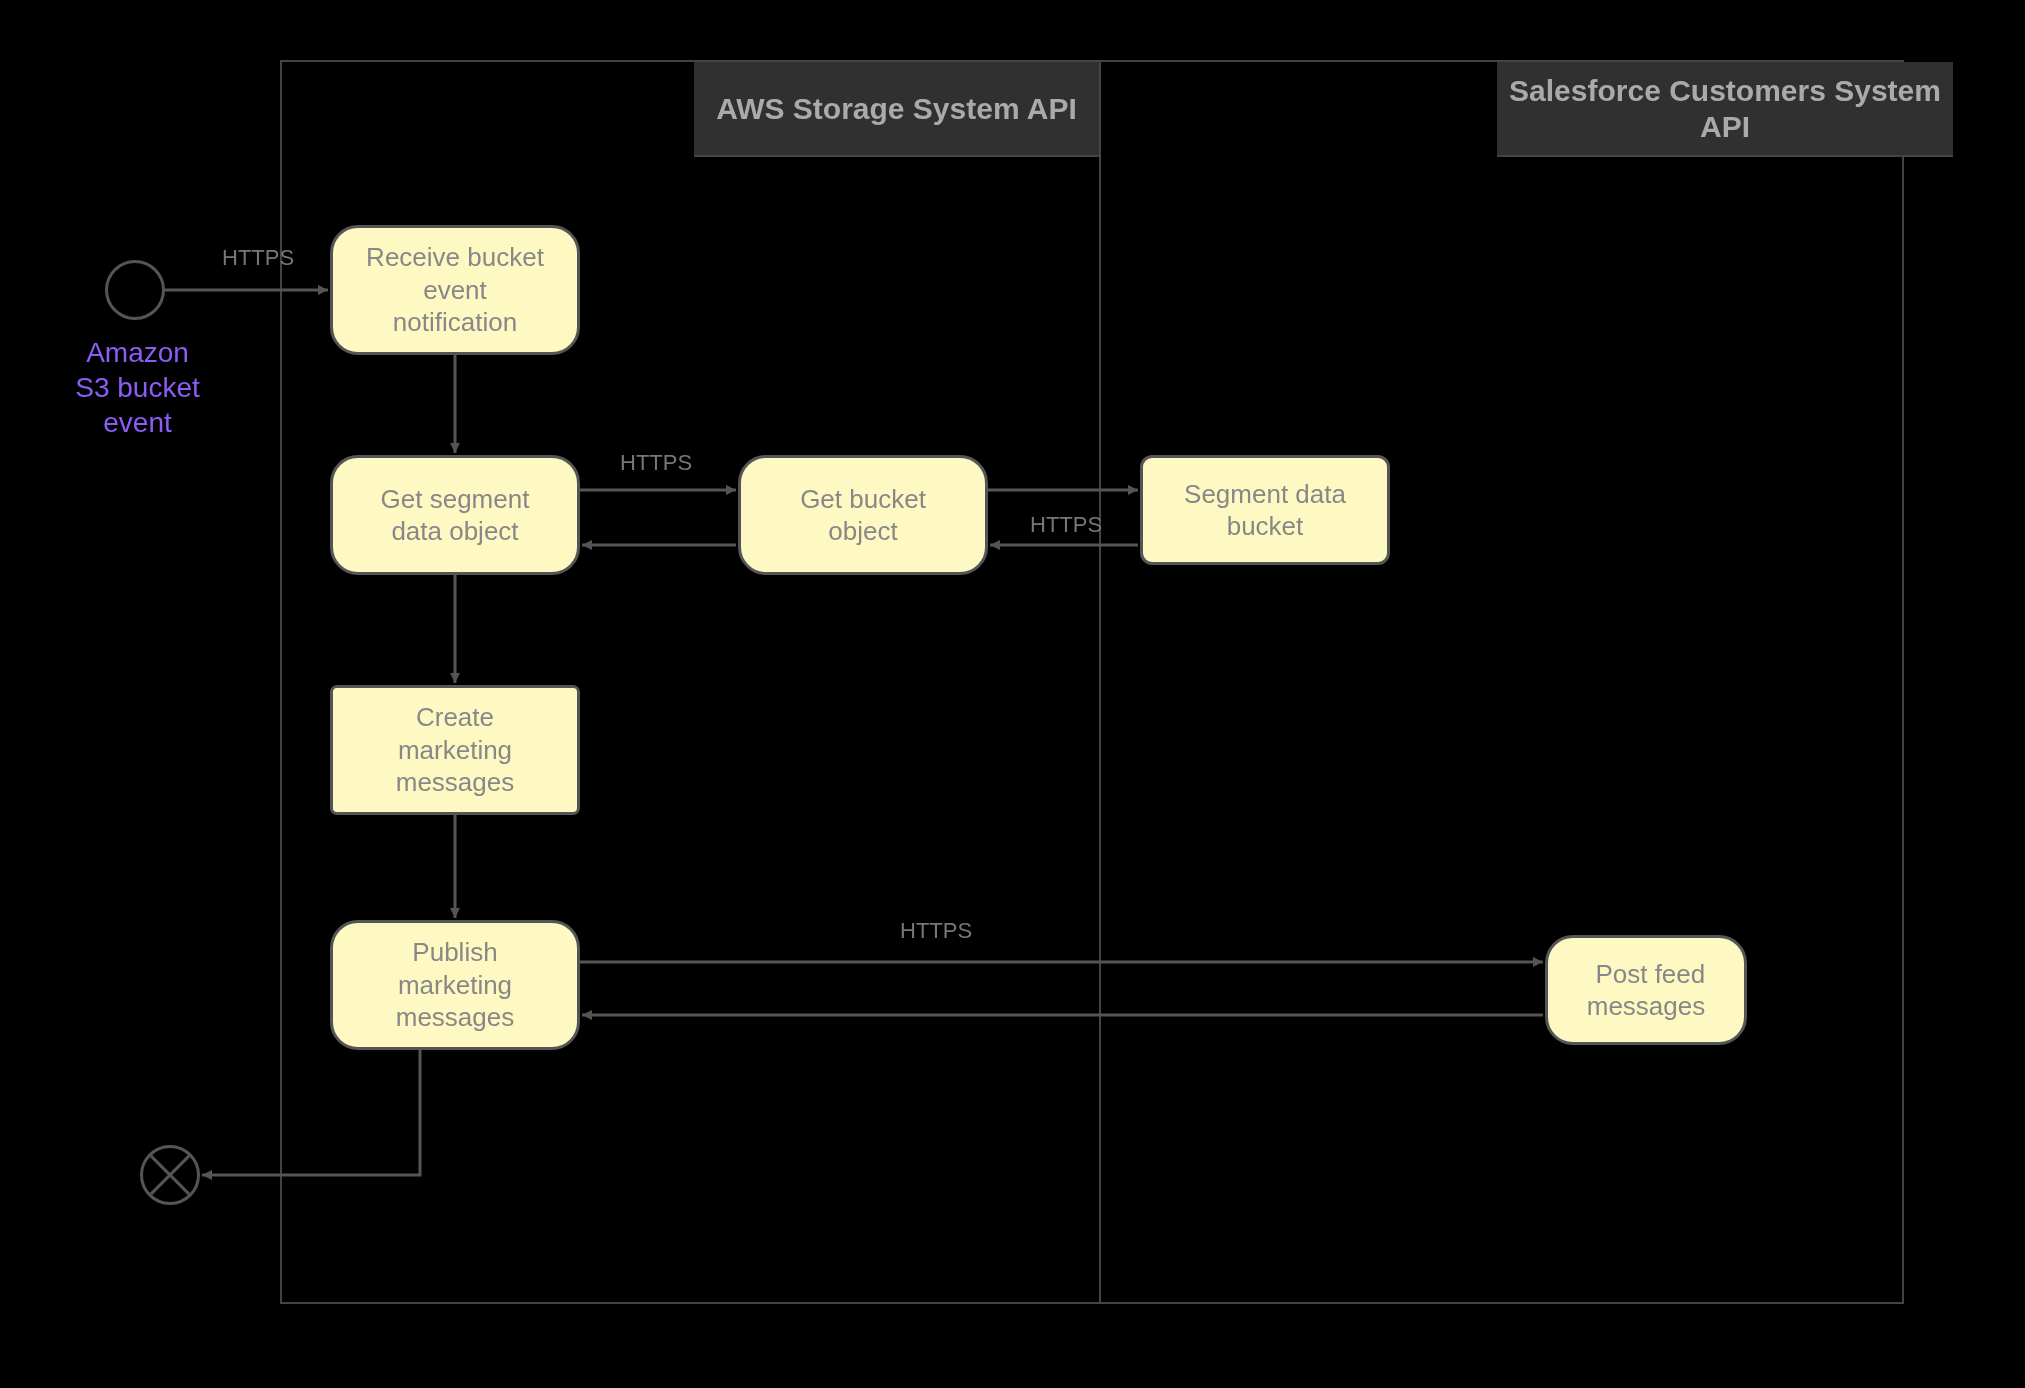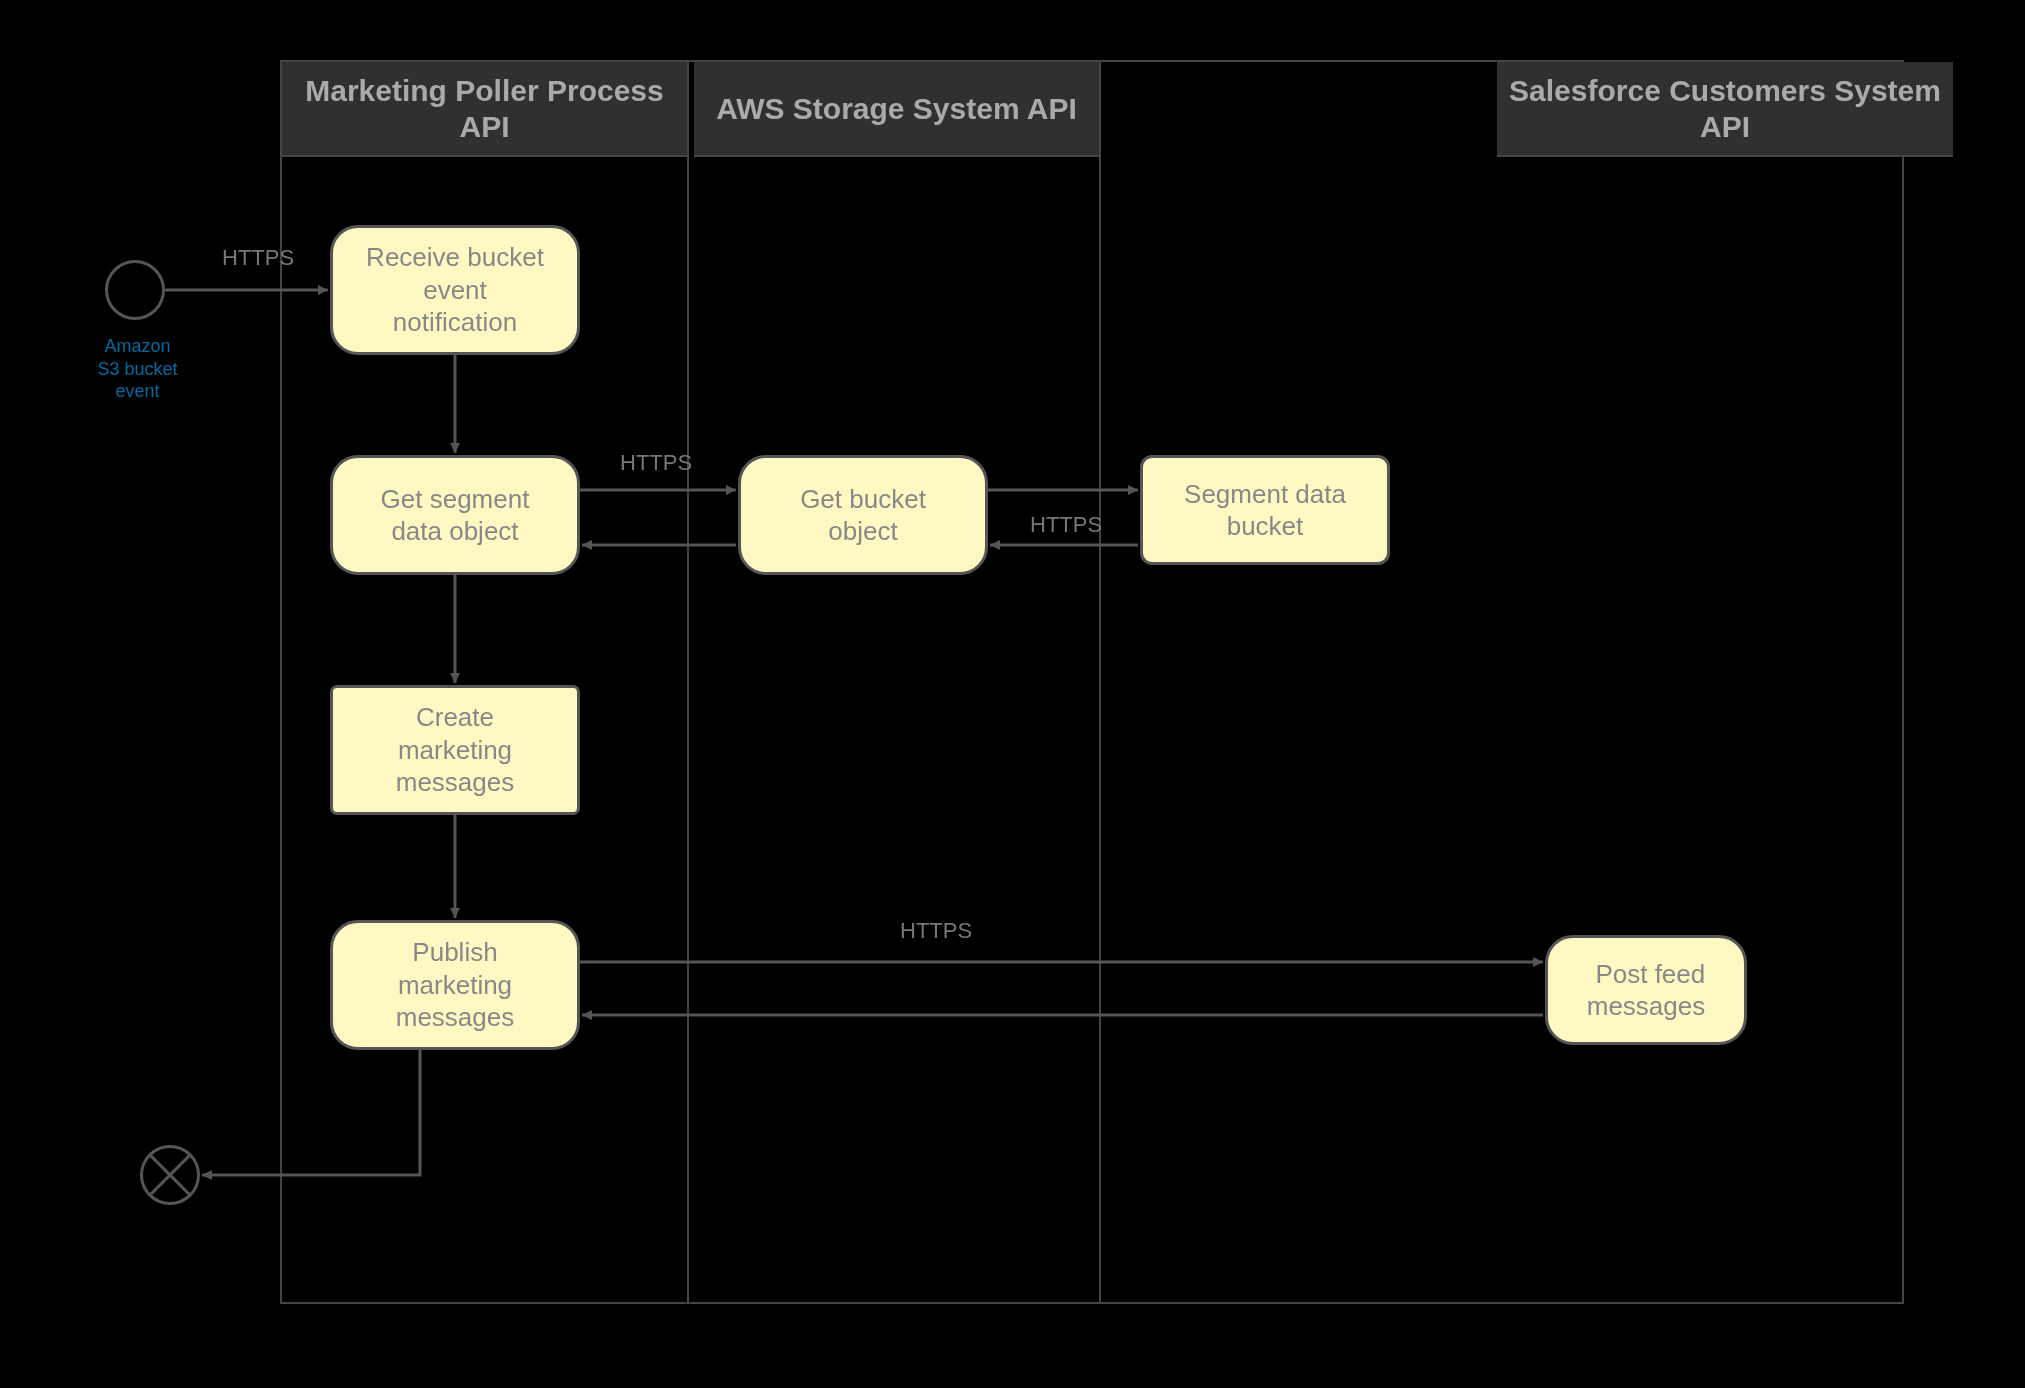--- a/index.html
+++ b/index.html
@@ -53,22 +53,22 @@
     position: absolute;
     width: 60px;
     height: 60px;
     border: 3px solid #555;
     border-radius: 50%;
     background: transparent;
     box-sizing: border-box;
   }
   .start-label {
     position: absolute;
-    color: #0369a1;
-    font-size: 18px;
+    color: #8b5cf6;
+    font-size: 28px;
     text-align: center;
     line-height: 1.25;
   }
   
   .end-circle {
     position: absolute;
     width: 60px;
     height: 60px;
     border: 3px solid #555;
     border-radius: 50%;
@@ -123,25 +123,20 @@
     stroke-width: 3;
     fill: none;
   }
 </style>
 </head>
 <body>
 
 <div class="canvas">
 
   <div class="lanes">
-    <div class="lane" style="left:0; width:405px;">
-      <div class="lane-header">
-        <span>Marketing Poller Process API</span>
-      </div>
-    </div>
     <div class="lane" style="left:412px; width:405px;">
       <div class="lane-header">
         <span>AWS Storage System API</span>
       </div>
     </div>
     <div class="lane last" style="left:1215px; width:456px;">
       <div class="lane-header">
         <span>Salesforce Customers System API</span>
       </div>
     </div>

